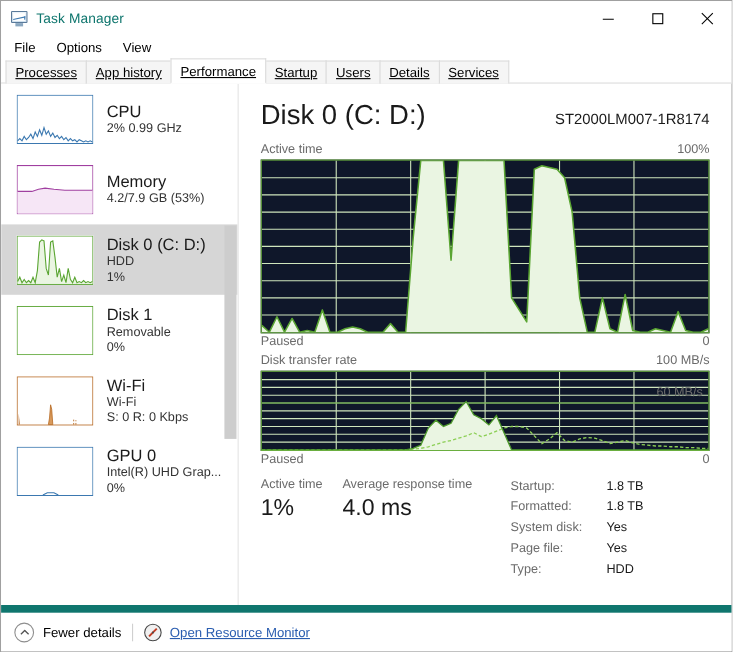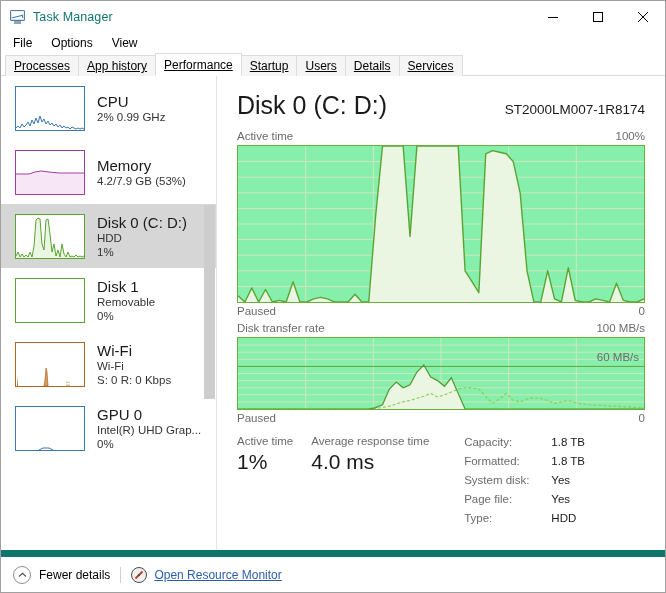--- a/index.html
+++ b/index.html
@@ -190,21 +190,21 @@
 
   .chart-label-row {
     display: flex; justify-content: space-between;
     font-size: 11.5px; color: #6b6b6b;
     line-height: 14px;
     margin-bottom: 2px;
   }
   .chart-box {
     border: 1px solid #6aae3f;
     position: relative;
-    background: #86efac;
+    background: #0f172a;
   }
   .chart-box svg { display: block; width: 100%; height: 100%; }
   .chart-foot-row {
     display: flex; justify-content: space-between;
     font-size: 11.5px; color: #6b6b6b;
     line-height: 14px;
     margin-top: 1px;
   }
   .gridlabel {
     position: absolute;
@@ -507,21 +507,21 @@
               <div class="stat-val">1%</div>
             </div>
             <div class="stat-col">
               <div class="stat-lbl">Average response time</div>
               <div class="stat-val">4.0 ms</div>
             </div>
           </div>
         </div>
 
         <div class="stats-right">
-          <div class="info-k">Capacity:</div>
+          <div class="info-k">Startup:</div>
           <div class="info-v">1.8 TB</div>
           <div class="info-k">Formatted:</div>
           <div class="info-v">1.8 TB</div>
           <div class="info-k">System disk:</div>
           <div class="info-v">Yes</div>
           <div class="info-k">Page file:</div>
           <div class="info-v">Yes</div>
           <div class="info-k">Type:</div>
           <div class="info-v">HDD</div>
         </div>

